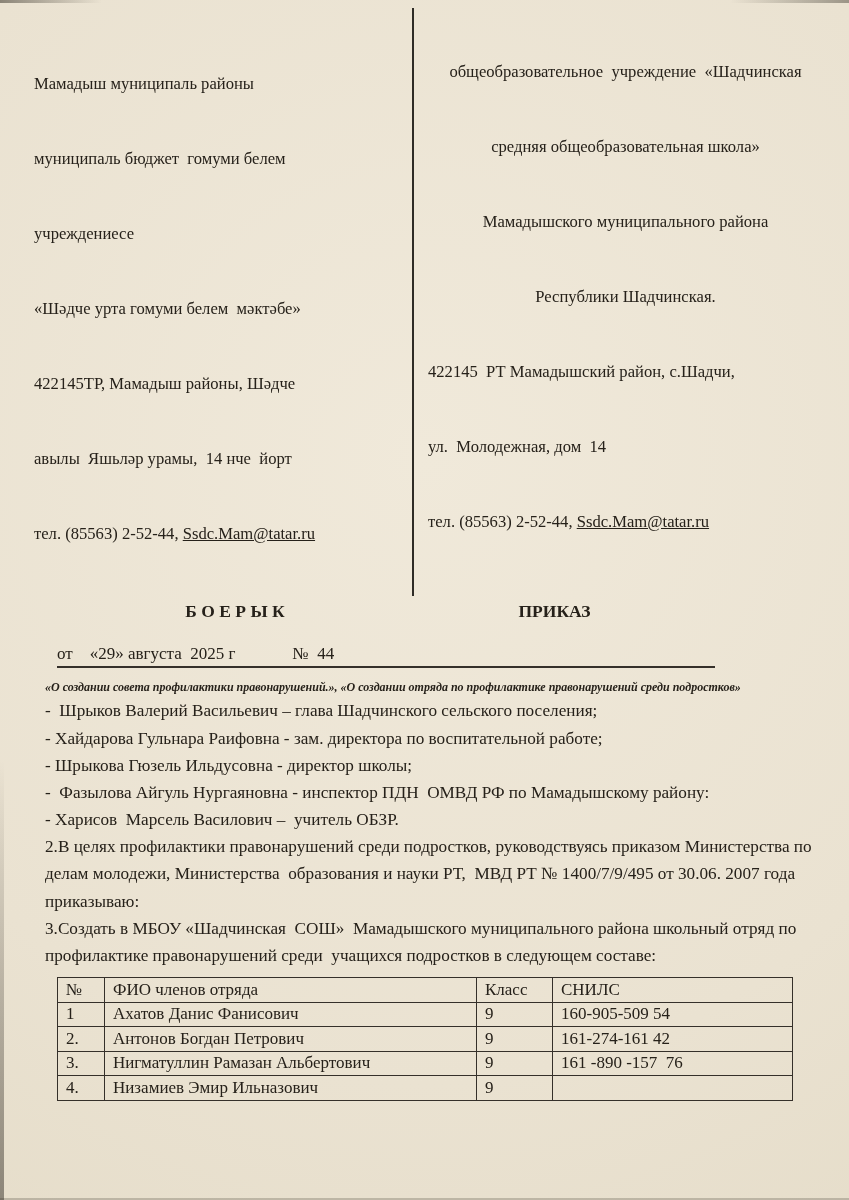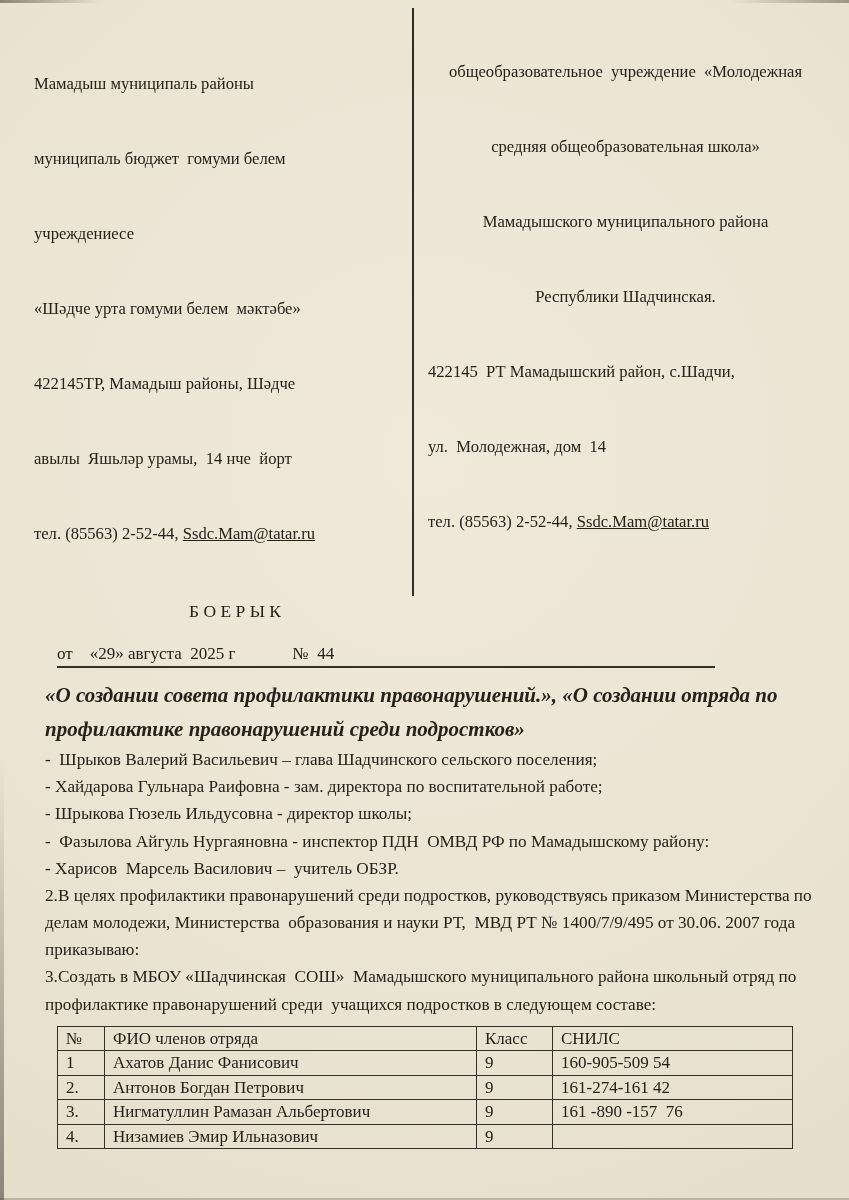--- a/index.html
+++ b/index.html
@@ -22,30 +22,30 @@
     background:linear-gradient(180deg, transparent, rgba(50,45,38,.5));}
   .scan-edge-bottom{position:absolute;left:0;right:0;bottom:0;height:2px;background:rgba(60,55,45,.25);}
 
   .header{display:flex;padding:8px 24px 0 34px;font-size:16.6px;line-height:25px;}
   .h-left{width:378px;padding-top:13px;}
   .h-right{flex:1;border-left:2px solid #2f2c26;padding-left:12px;padding-top:1px;}
   .h-right .c{text-align:center;}
   .h-right .l{text-align:left;padding-left:2px;}
   .email{text-decoration:underline;color:inherit;cursor:pointer;}
 
-  .titles{display:flex;margin-top:5px;font-weight:400;font-size:17.5px;}
+  .titles{display:flex;margin-top:5px;font-weight:700;font-size:17.5px;}
   .t-left{width:410px;text-align:center;padding-left:60px;box-sizing:border-box;}
   .t-right{flex:1;text-align:center;padding-right:150px;box-sizing:border-box;}
 
   .dateline{margin:22px 0 0 57px;width:658px;border-bottom:2px solid #35302a;
     display:flex;font-size:17px;padding-bottom:2px;}
   .dateline .num{margin-left:57px;}
 
   .subject{margin:10px 34px 0 45px;font-weight:700;font-style:italic;
-    font-size:21px;line-height:1.62;}
+    font-size:12px;line-height:1.62;}
 
   .para{margin:0 34px 0 45px;font-size:17.2px;line-height:1.58;}
   .p1{margin-top:17px;}
 
   table.squad{margin:8px 0 0 57px;border-collapse:collapse;font-size:17px;}
   table.squad td{border:1.6px solid #35302a;padding:0 8px;height:23.5px;vertical-align:middle;}
   .c-num{width:47px;} .c-fio{width:372px;} .c-class{width:76px;} .c-snils{width:240px;}
 </style>
 </head>
 <body>
@@ -59,32 +59,33 @@
     <div class="h-left">
       <div>Мамадыш муниципаль районы</div>
       <div>муниципаль бюджет  гомуми белем</div>
       <div>учреждениесе</div>
       <div>«Шәдче урта гомуми белем  мәктәбе»</div>
       <div>422145ТР, Мамадыш районы, Шәдче</div>
       <div>авылы  Яшьләр урамы,  14 нче  йорт</div>
       <div><span>тел. (85563) 2-52-44, </span><a class="email">Ssdc.Mam@tatar.ru</a></div>
     </div>
     <div class="h-right">
-      <div class="c">общеобразовательное  учреждение  «Молодежная</div>
+      <div class="c">общеобразовательное  учреждение  «Шадчинская</div>
       <div class="c">средняя общеобразовательная школа»</div>
       <div class="c">Мамадышского муниципального района</div>
       <div class="c">Республики Шадчинская.</div>
       <div class="l">422145  РТ Мамадышский район, с.Шадчи,</div>
       <div class="l">ул.  Молодежная, дом  14</div>
       <div class="l"><span>тел. (85563) 2-52-44, </span><a class="email">Ssdc.Mam@tatar.ru</a></div>
     </div>
   </div>
 
   <div class="titles">
     <div class="t-left">Б О Е Р Ы К</div>
+    <div class="t-right">ПРИКАЗ</div>
   </div>
 
   <div class="dateline">
     <span>от    «29» августа  2025 г</span>
     <span class="num">№  44</span>
   </div>
 
   <div class="subject">«О создании совета профилактики правонарушений.», «О создании отряда по профилактике правонарушений среди подростков»</div>
 
   <div class="para">-  Шрыков Валерий Васильевич – глава Шадчинского сельского поселения;</div>

